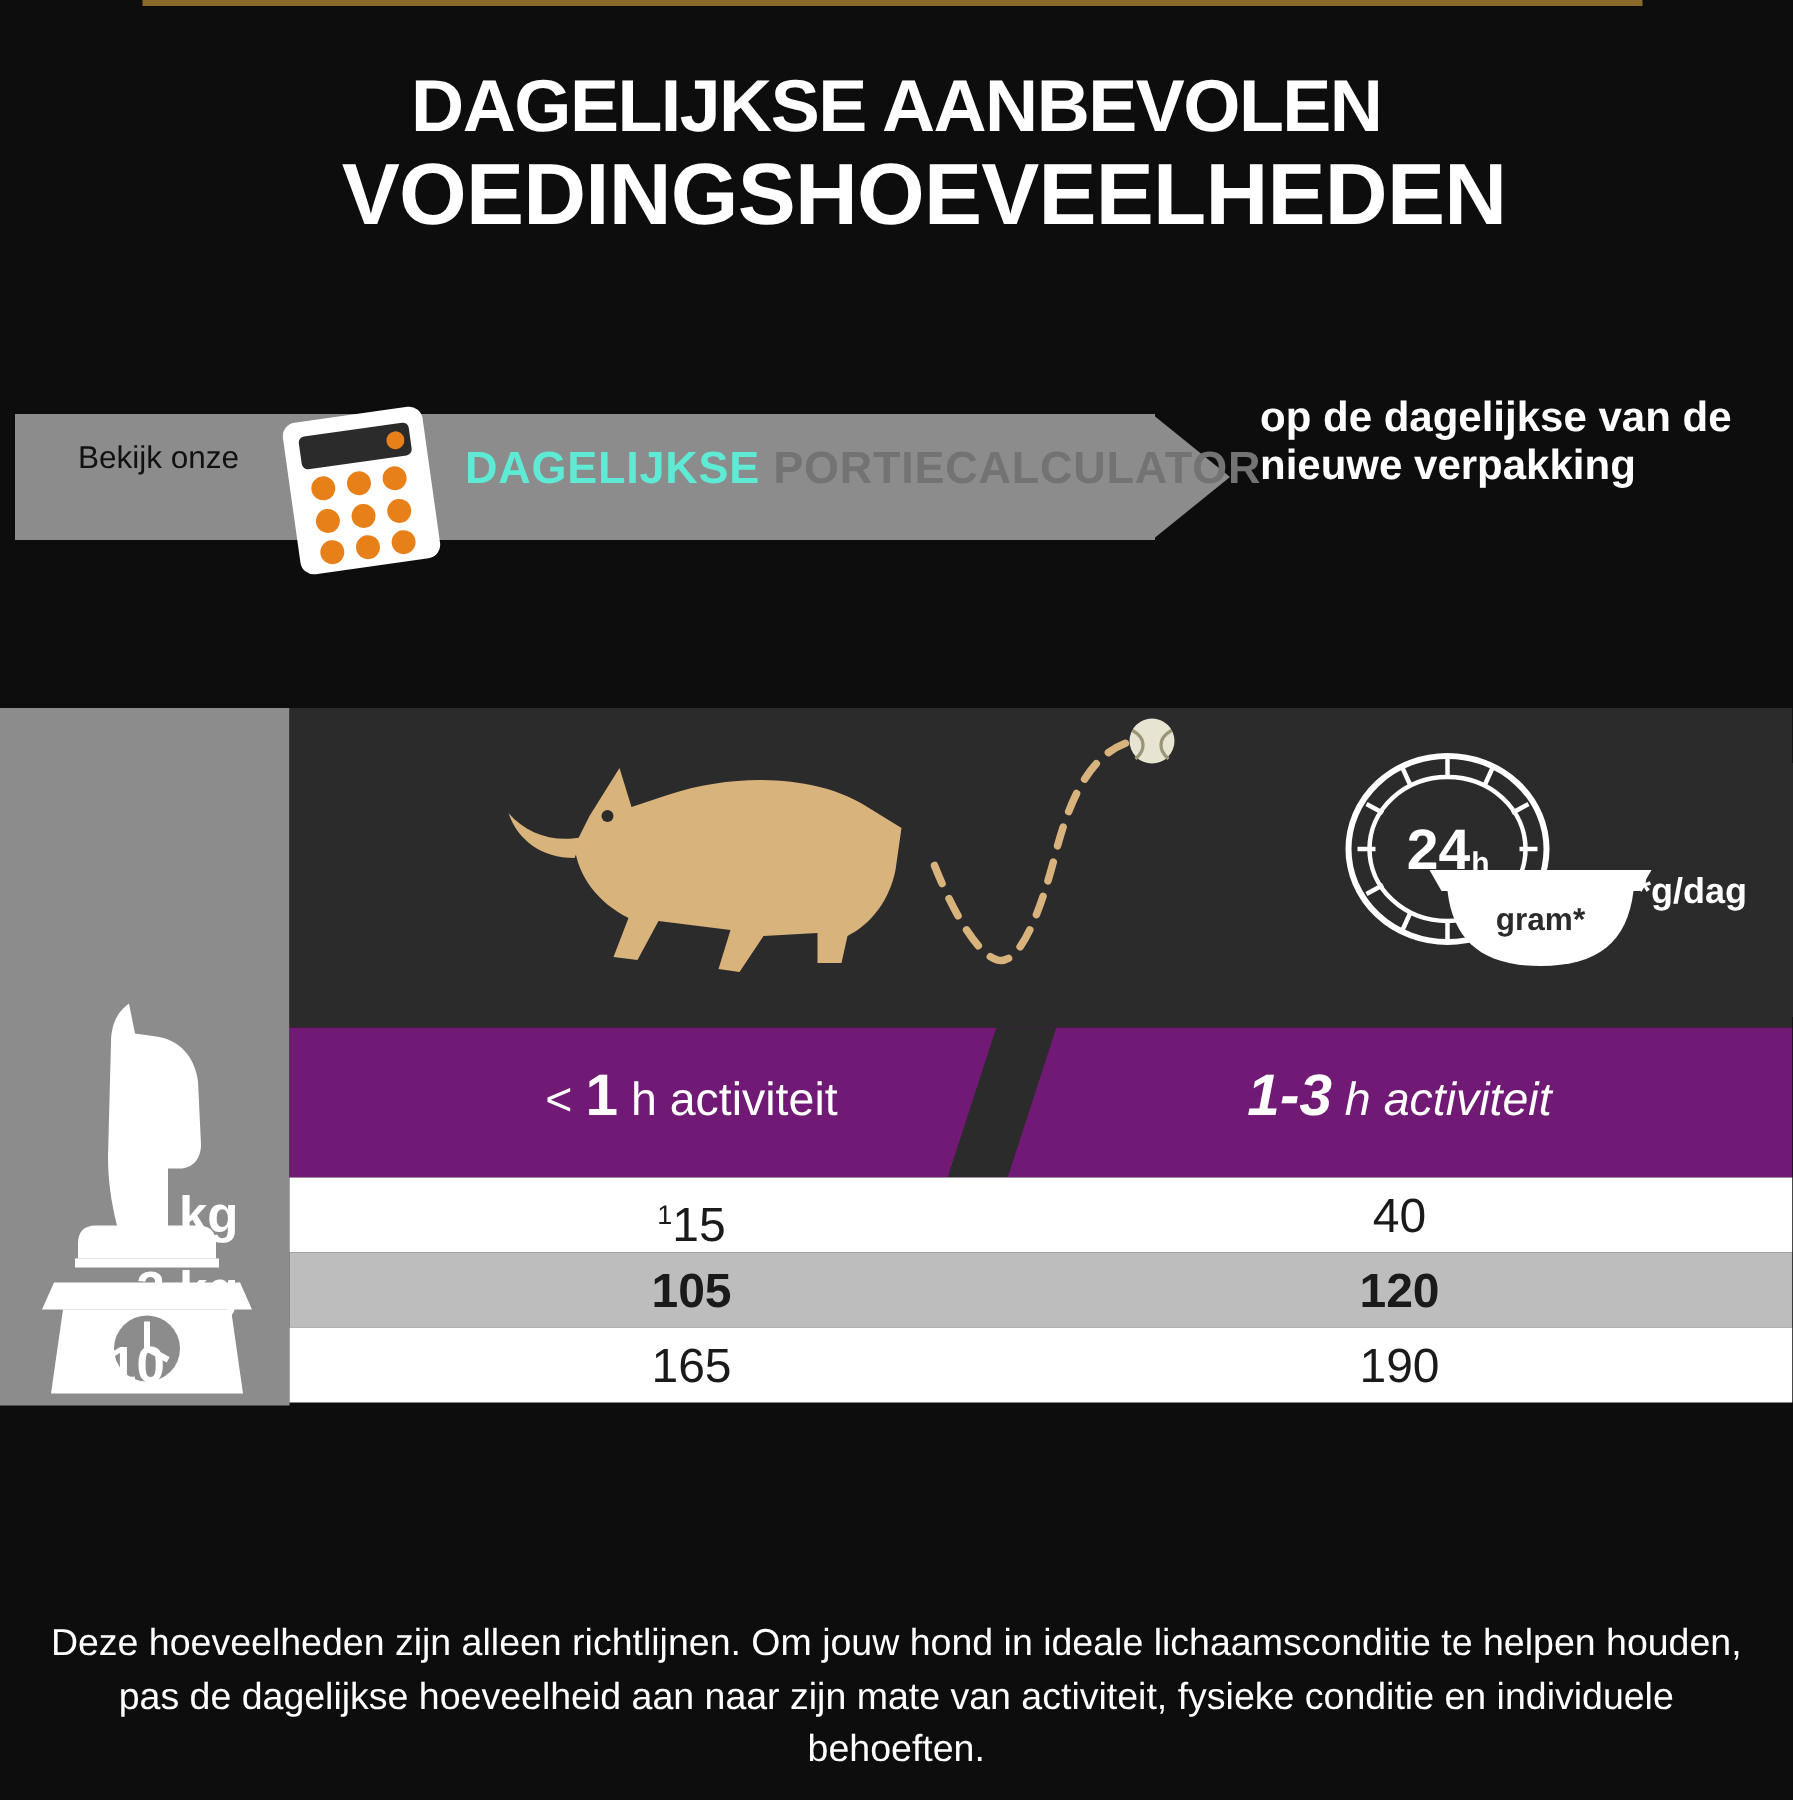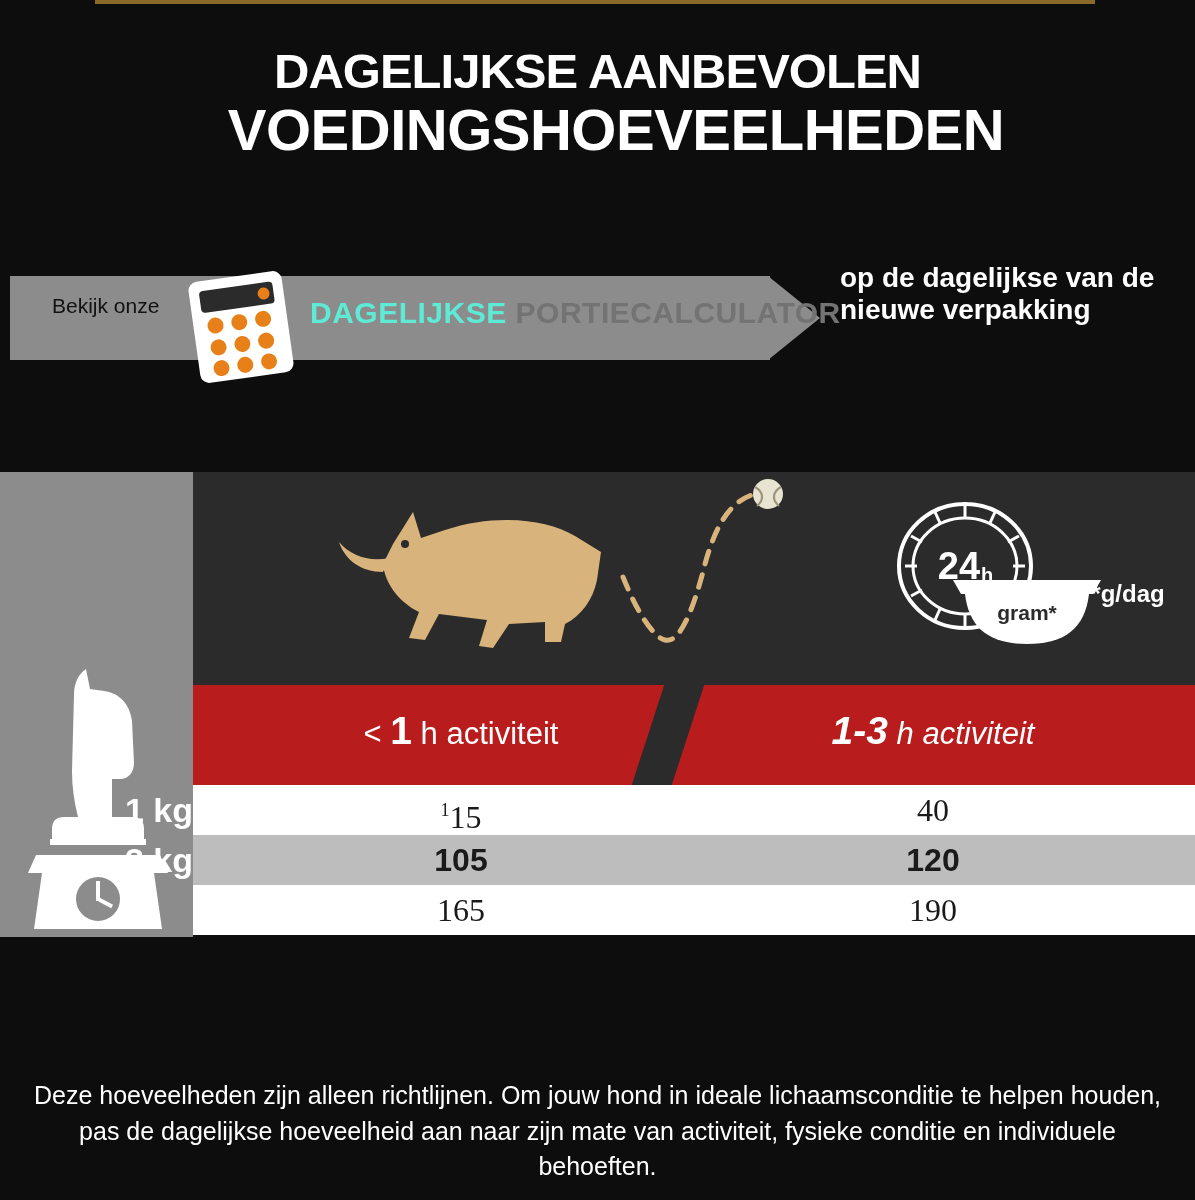--- a/index.html
+++ b/index.html
@@ -76,52 +76,52 @@
     position:absolute;left:0;top:0;width:193px;height:465px;
     background:#8c8c8c;
   }
   .scaleicon{
     position:absolute;left:16px;top:20px;width:160px;height:650px;
   }
   .weights{
     position:absolute;left:0;top:313px;width:193px;
   }
   .weightrow{
-    height:50px;line-height:50px;text-align:right;
+    height:50px;line-height:50px;text-align:right;padding-right:34px;
     font-size:34px;font-weight:bold;color:#fff;
   }
 
   .rightarea{
     position:absolute;left:193px;top:0;width:1002px;height:465px;
   }
   .hero{
     position:absolute;left:0;top:0;width:1002px;height:213px;
     background:#2b2b2b;
   }
   .actbar{
     position:absolute;left:0;top:213px;width:1002px;height:100px;
-    background:#b91c1c;
+    background:#701a75;
   }
   .actbar .slash{
     position:absolute;left:455px;top:0;width:40px;height:100px;
     background:#2b2b2b;
     transform:skewX(-18deg);
   }
   .actlabel{
     position:absolute;top:24px;font-size:31px;color:#fff;white-space:nowrap;
   }
   .actlabel b{font-size:39px;font-weight:bold;}
   .act-left{left:68px;width:400px;text-align:center;}
   .act-right{left:530px;width:420px;text-align:center;font-style:italic;}
 
   .datarows{
     position:absolute;left:0;top:313px;width:1002px;
   }
   .datarow{height:50px;position:relative;}
-  .datarow.w{background:#ffffff;font-family:Liberation Serif, serif;}
+  .datarow.w{background:#ffffff;}
   .datarow.g{background:#bdbdbd;font-weight:bold;}
   .cell{
     position:absolute;top:0;height:50px;line-height:50px;
     font-size:32px;color:#1a1a1a;text-align:center;
   }
   .cell.c1{left:68px;width:400px;}
   .cell.c2{left:530px;width:420px;}
   .sup{font-size:18px;vertical-align:super;}
 
   
@@ -188,20 +188,21 @@
         <path d="M26 206 L138 206 L146 262 L18 262 Z"></path>
         <circle cx="82" cy="232" r="22" fill="#8c8c8c"></circle>
         <rect x="80" y="214" width="4" height="20" fill="#ffffff"></rect>
         <rect x="82" y="230" width="16" height="4" fill="#ffffff" transform="rotate(28 82 232)"></rect>
       </g>
     </svg>
 
     <div class="weights">
       <div class="weightrow">1 kg</div>
       <div class="weightrow">3 kg</div>
+      <div class="weightrow">10 kg</div>
     </div>
   </div>
 
   <div class="rightarea">
 
     <div class="hero">
       <svg width="1002" height="213" viewBox="0 0 1002 213">
 
         <g fill="#d9b37c">
           <path d="M200 72 L220 40 L228 66 L252 58 C300 42,352 46,382 64 L408 80 L404 108 C400 128,388 144,372 152 L368 170 L352 170 L352 150 L316 152 L300 176 L286 174 L294 148 L246 142 L232 168 L216 166 L226 140 C206 130,192 112,190 92 Z"></path>

